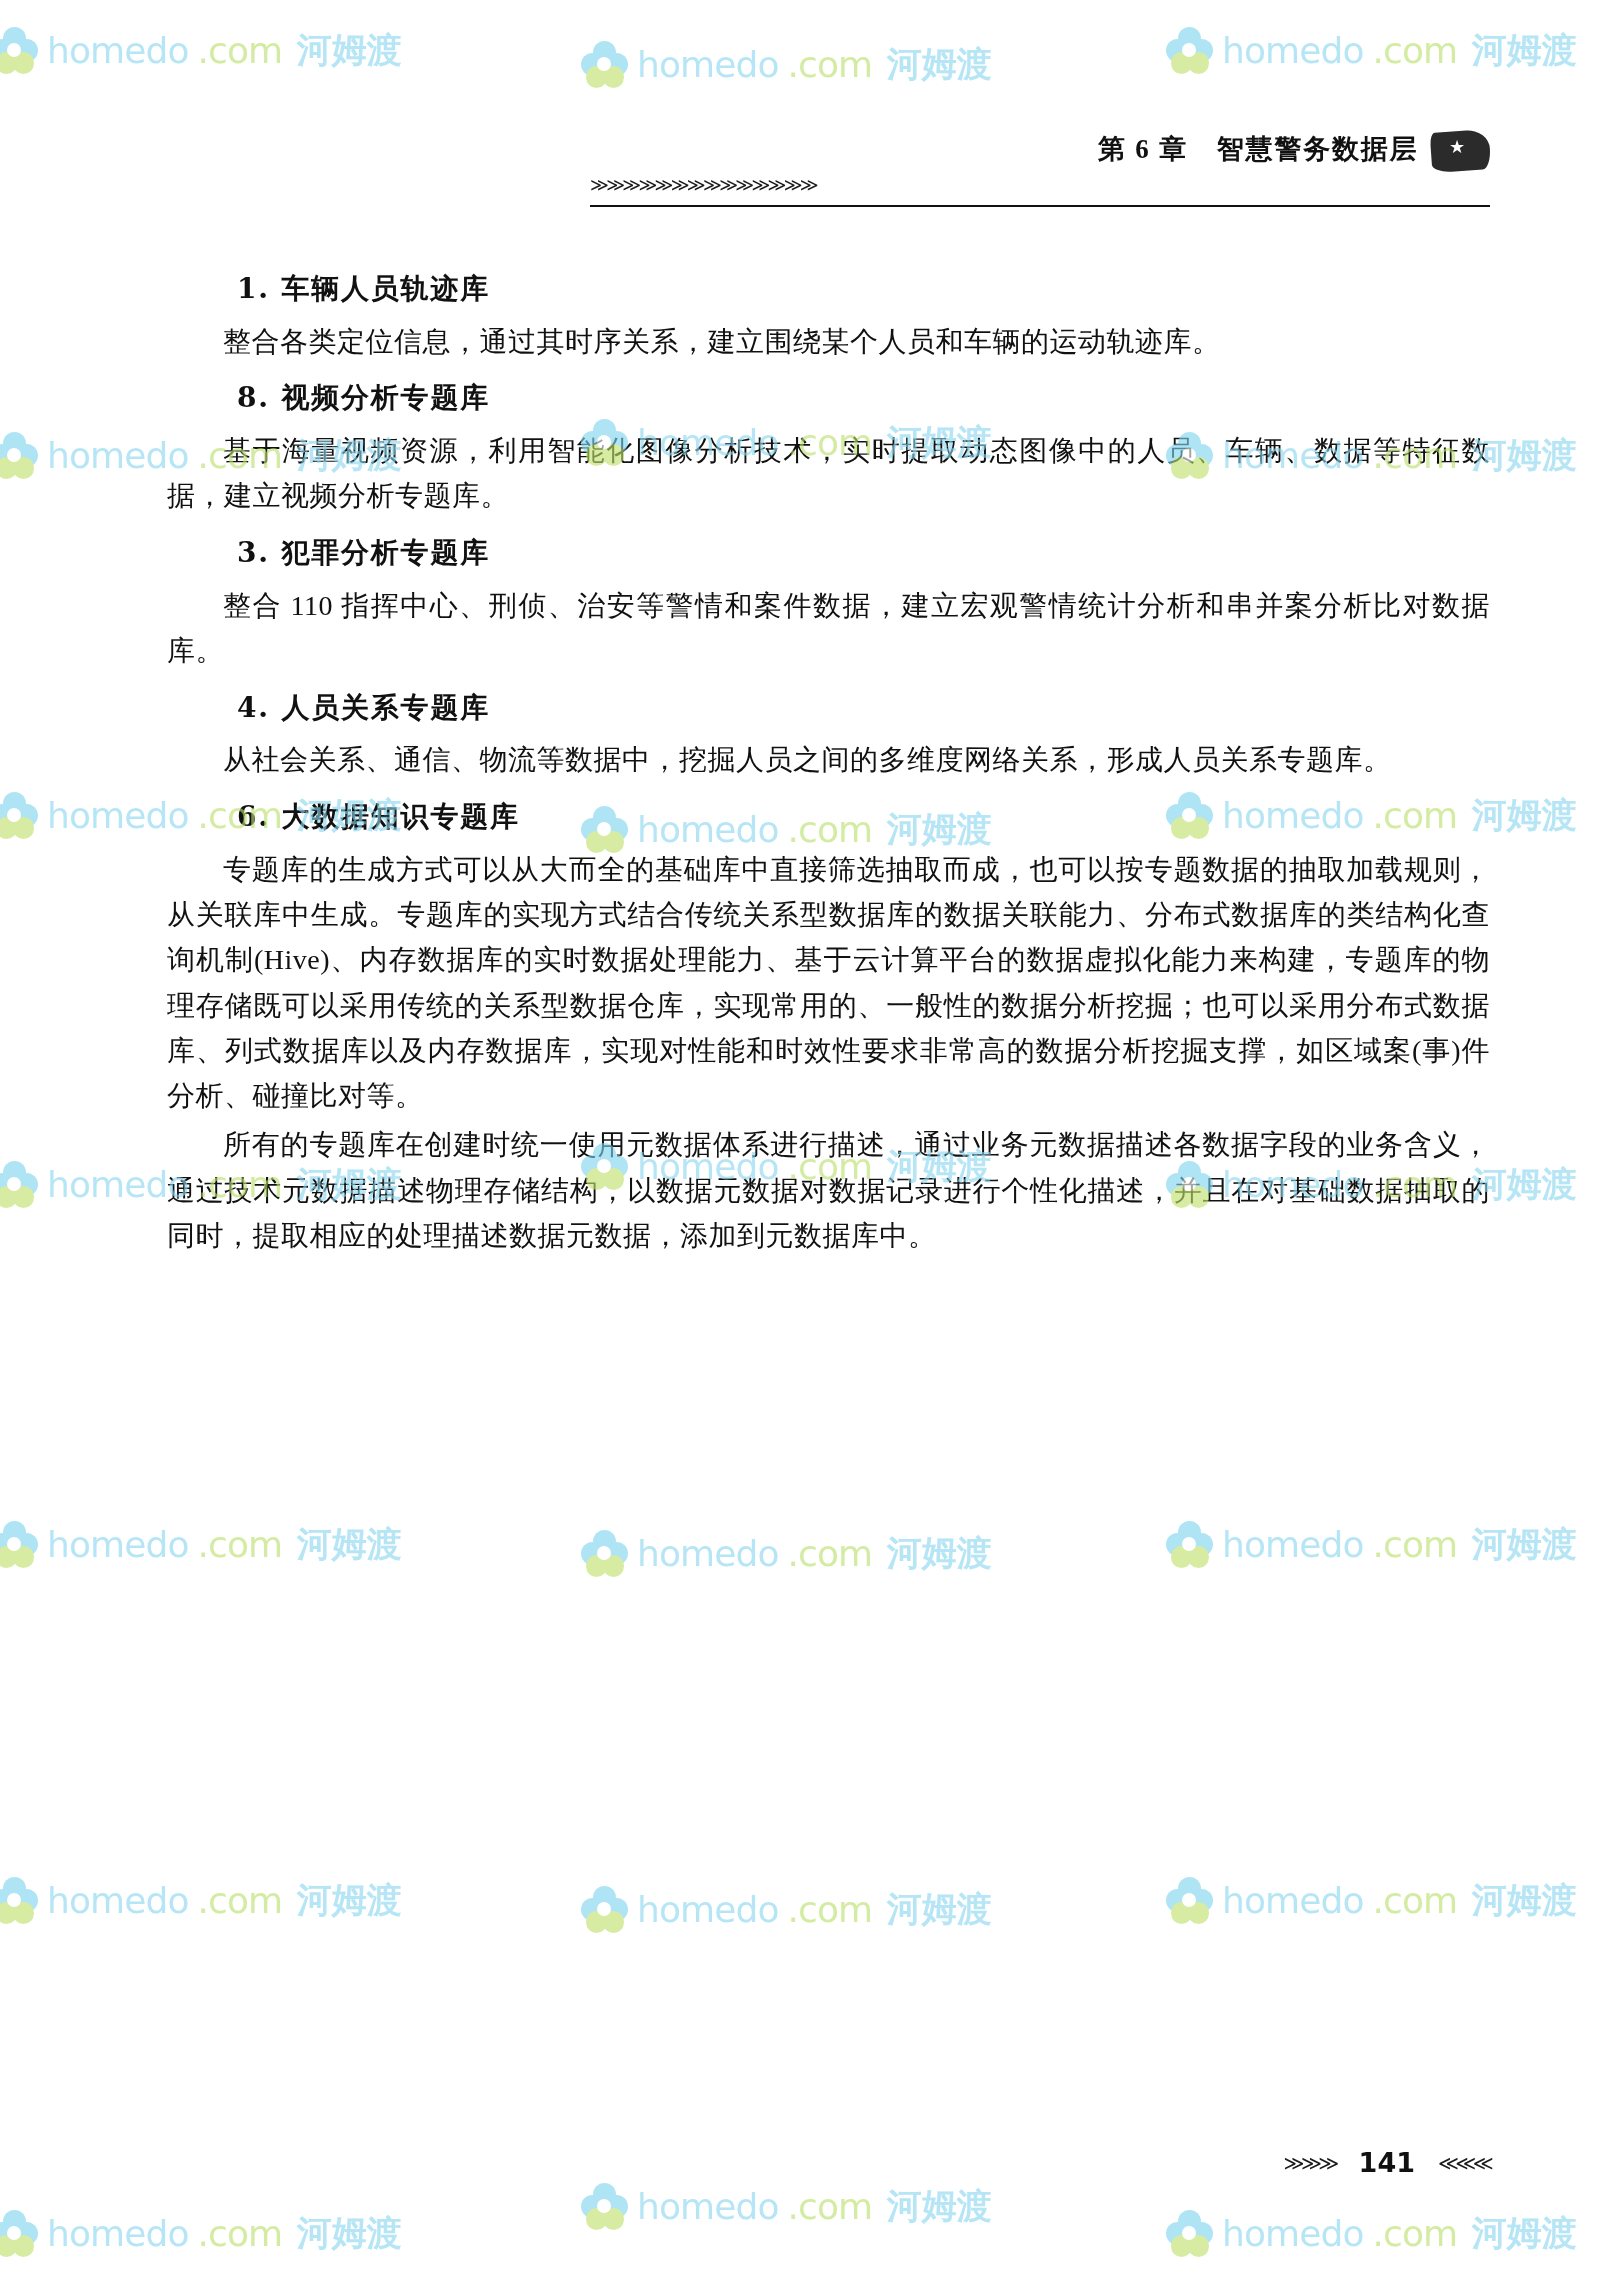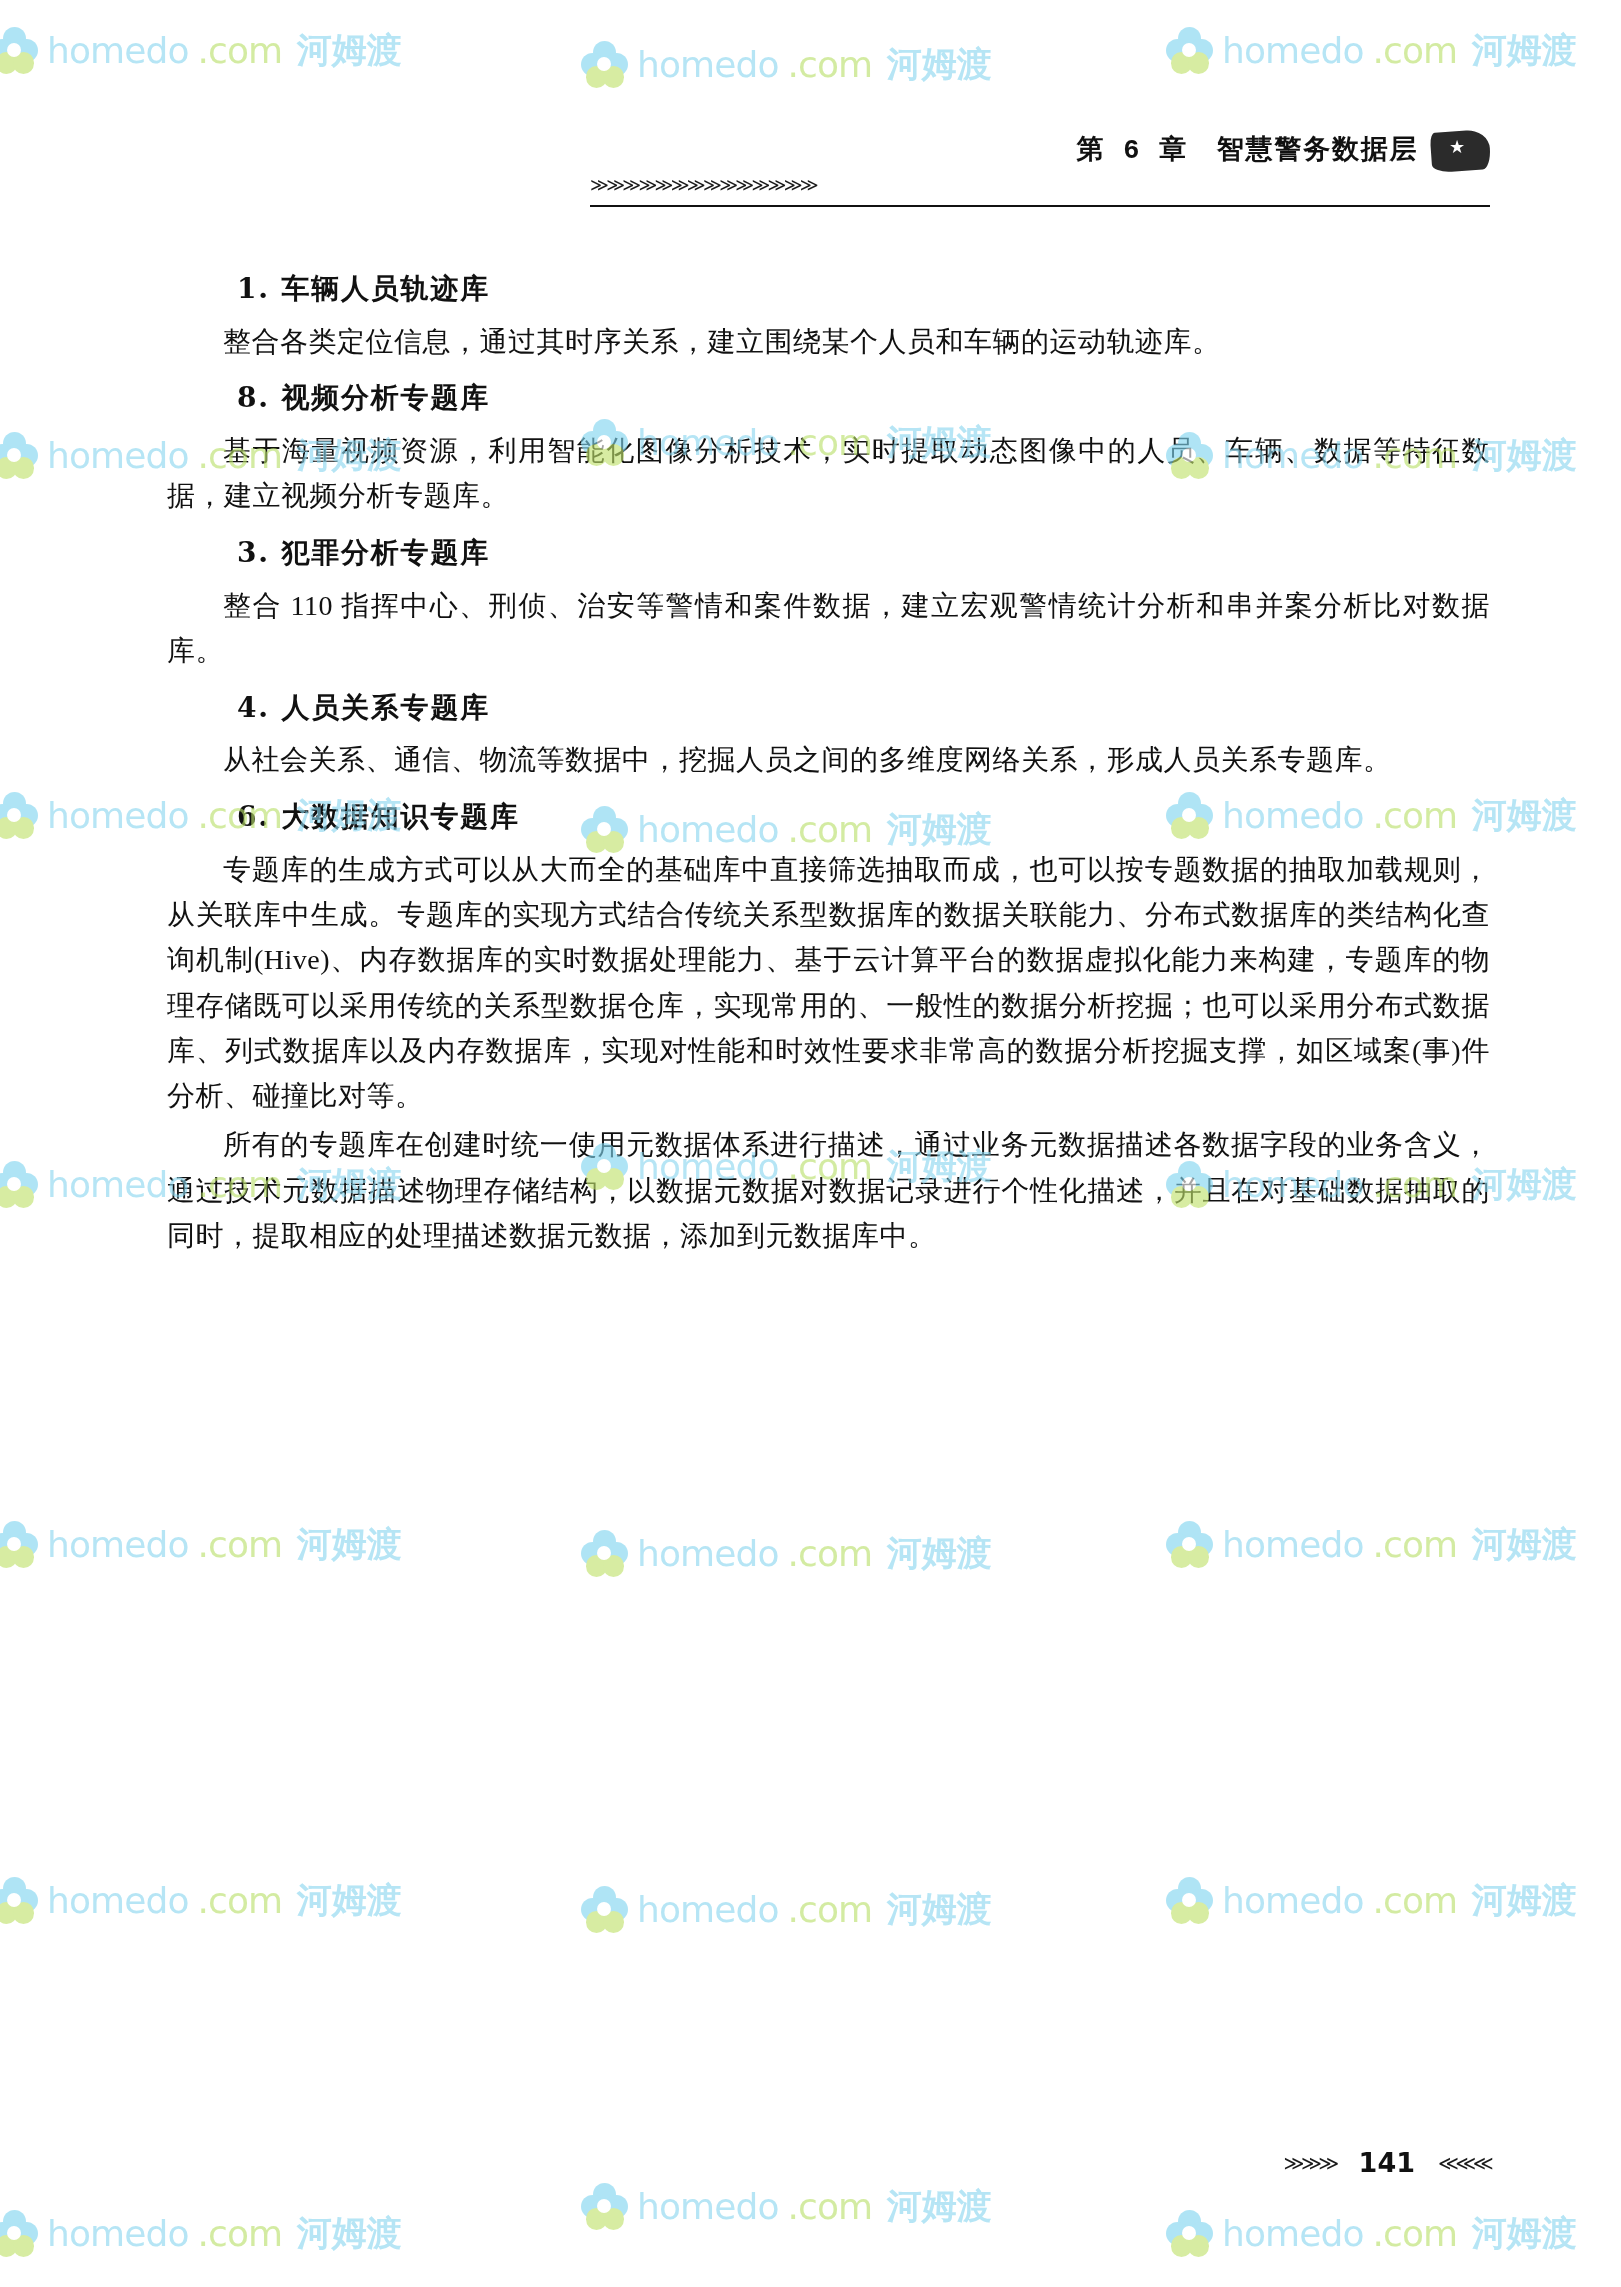--- a/index.html
+++ b/index.html
@@ -75,21 +75,21 @@
   #page-header {
     position: absolute;
     left: 594px;
     top: 131px;
     width: 896px;
     display: flex;
     align-items: flex-end;
     justify-content: flex-end;
   }
   #chapter-title {
-    font-family: Liberation Mono, monospace;
+    font-family: Liberation Serif, serif;
     font-weight: bold;
     font-size: 27px;
     color: #111;
     letter-spacing: 1.8px;
     white-space: nowrap;
     margin-left: 25px;
   }
   #header-badge {
     width: 59px;
     height: 40px;

